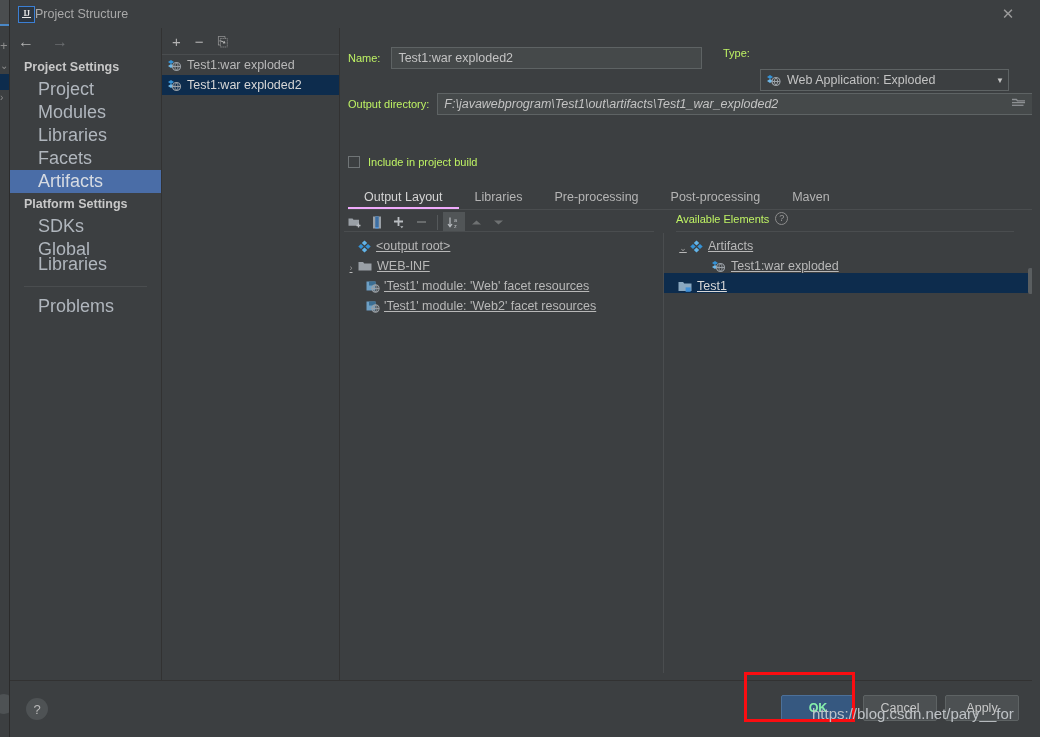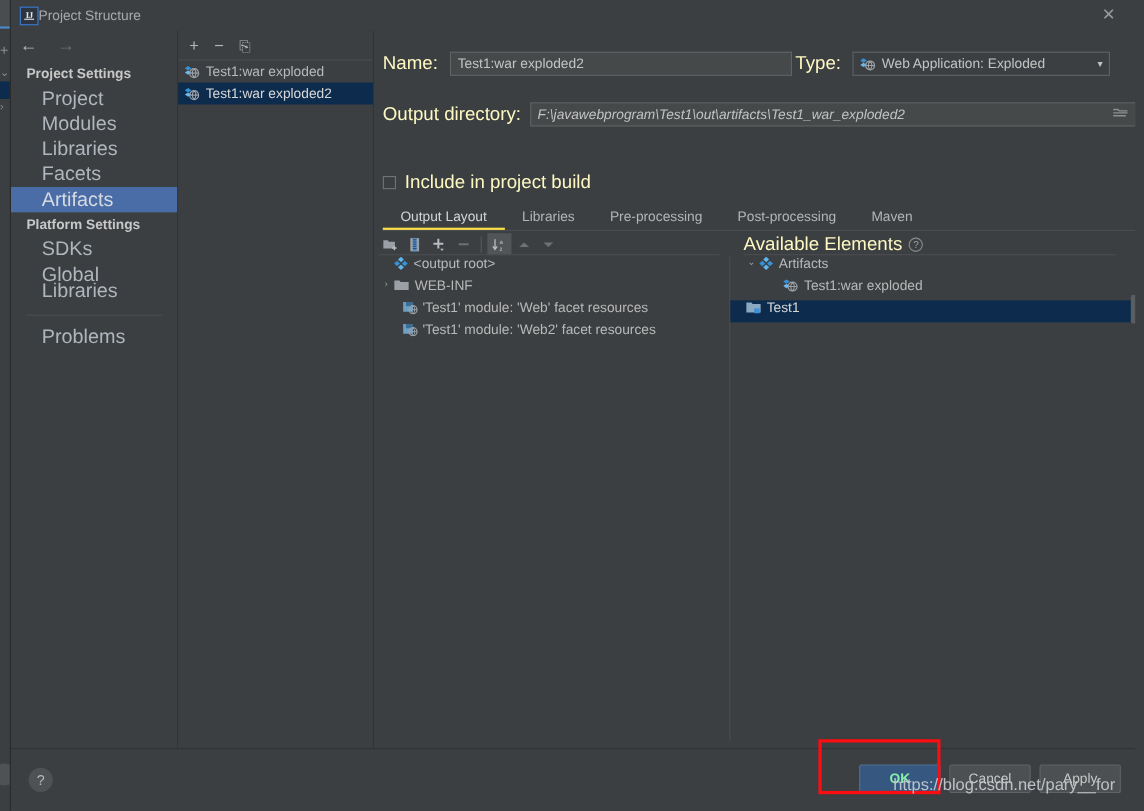--- a/index.html
+++ b/index.html
@@ -108,58 +108,58 @@
   .tb-ico { font-size:15px; line-height:15px; color:#b4b4b4; }
   .artlist-body { border-top:1px solid #4a4d4f; }
   .art-row {
     height: 20px; display:flex; align-items:center; padding-left:6px; gap:5px;
     color:#b8b8b8; font-size:12.5px;
   }
   .art-row.selected { background:#0d2c4d; color:#d7d7d7; }
 
   
   .mainpanel { flex:1; height:100%; position:relative; padding:0; }
-  .lbl { color:#fef9c3; font-size:17px; }
+  .lbl { color:#bef264; font-size:11px; }
   .txtinput {
     background:#45494a; border:1px solid #5e6364; color:#c3c3c3;
     height:22px; line-height:20px; padding:0 6px; font-size:12.5px;
     font-family:"Liberation Sans", sans-serif;
   }
   .combo {
     background:#3c3f41; border:1px solid #5e6364; height:22px;
     display:flex; align-items:center; padding:0 4px 0 6px; color:#c3c3c3;
-    font-size:12.5px; position:relative;
+    font-size:12.5px; position:relative;margin-top:22px;
   }
   .combo .caret { margin-left:auto; font-size:8px; color:#c3c3c3; }
   .browse-ico { color:#8d9093; font-size:12px; }
 
   
   .cbx {
     width:12px; height:12px; border:1px solid #6f7476; background:#3c3f41;
     display:inline-block; vertical-align:middle;
   }
 
   
   .tabs { display:flex; align-items:flex-end; height:26px; gap:0; }
   .tab {
     padding: 0 16px; height:24px; line-height:24px;
     color:#b4b4b4; font-size:12.5px;
   }
-  .tab.active { color:#d4d4d4; border-bottom:2px solid #fde047; }
+  .tab.active { color:#d4d4d4; border-bottom:2px solid #f0abfc; }
   .tabs-underline { height:1px; background:#4a4d4f; }
 
   
   .lay-toolbar { height:24px; display:flex; align-items:center; gap:0; }
   .lay-btn { width:22px; height:20px; display:flex; align-items:center; justify-content:center; color:#b4b4b4; font-size:13px;}
   .lay-btn.dim { color:#6e7172; }
   .lay-btn.on { background:#515557; }
   .lay-divider { width:1px; height:15px; background:#55595b; margin:0 5px; }
 
   
-  .tree-row { height:20px; display:flex; align-items:flex-start; font-size:12.5px; color:#b8b8b8; }
+  .tree-row { height:20px; display:flex; align-items:flex-end; font-size:12.5px; color:#b8b8b8;text-decoration:underline; }
   .tree-row.selected { background:#0d2c4d; color:#d7d7d7; }
   .tw { width:14px; display:flex; align-items:center; justify-content:center; color:#9a9a9a; font-size:9px; }
 
   
   .ico { display:inline-block; vertical-align:middle; position:relative; }
   .ico-artifact { width:13px; height:13px; }
   .ico-war { width:14px; height:13px; }
   .ico-facet { width:13px; height:13px; }
   .ico-mod { width:14px; height:13px; }
 
@@ -290,21 +290,21 @@
         </div>
       </div>
 
       <div class="mainpanel">
 
         <div style="position:absolute; left:8px; top:19px; width:680px; height:22px; display:flex; align-items:center;">
           <span class="lbl">Name:</span>
           <input class="txtinput" style="margin-left: 11px; width: 311px;" type="text" value="Test1:war exploded2">
         </div>
 
-        <div style="position:absolute; left:383px; top:19px; width:286px; height:22px; display:flex; align-items:center;">
+        <div style="position:absolute; left:383px; top:19px; width:286px; height:22px; display:flex; align-items:flex-start;">
           <span class="lbl">Type:</span>
           <div class="combo" style="margin-left:10px; width:250px;">
             <span class="ico" style="width:15px;height:13px;margin-right:5px;">
               <svg width="15" height="13" viewBox="0 0 15 13">
                 <polygon points="3,1 6,3 3,5 0,3" fill="#3592d6"></polygon>
                 <polygon points="3,5 6,7 3,9 0,7" fill="#6fb8e8"></polygon>
                 <circle cx="9" cy="7.5" r="4" fill="none" stroke="#9aa0a6" stroke-width="1.2"></circle>
                 <path d="M5.4 7.5 H12.6 M9 3.7 A6 5.5 0 0 1 9 11.3 A6 5.5 0 0 1 9 3.7" fill="none" stroke="#9aa0a6" stroke-width="1"></path>
               </svg>
             </span>

